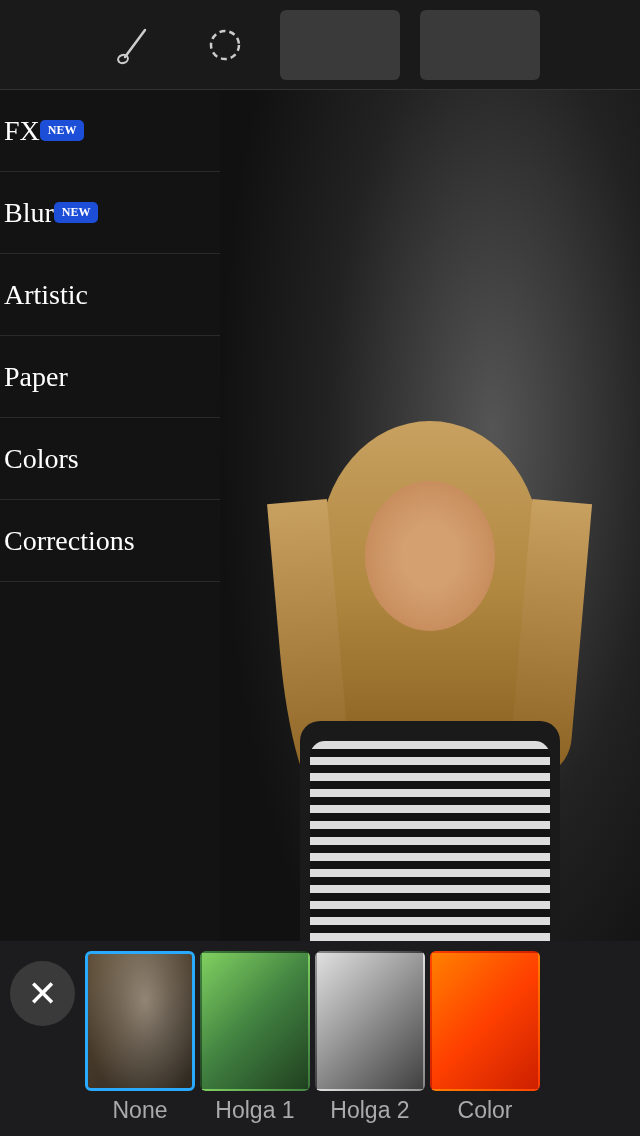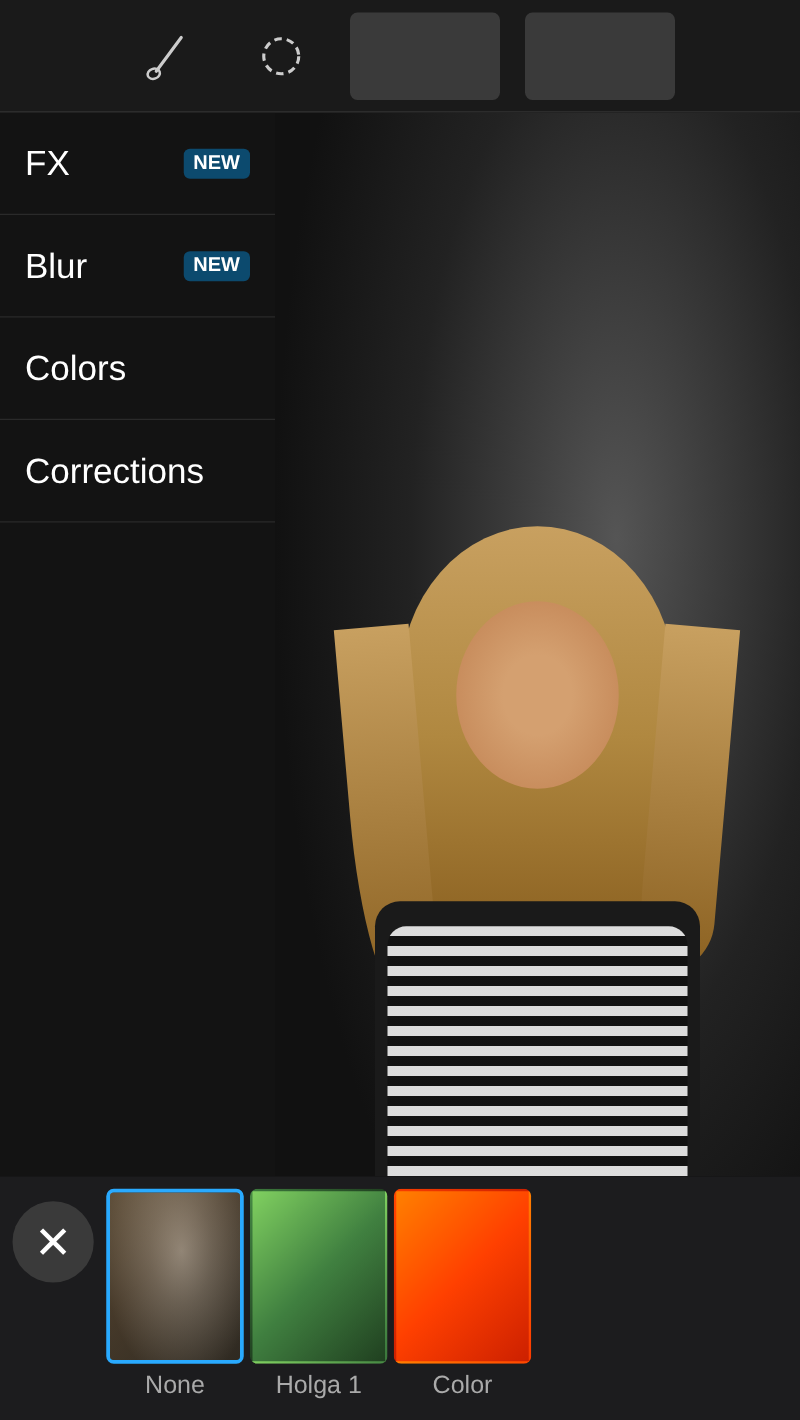--- a/index.html
+++ b/index.html
@@ -59,39 +59,40 @@
     
     .sidebar {
       width: 220px;
       height: 100%;
       background: rgba(20,20,20,0.97);
       display: flex;
       flex-direction: column;
       z-index: 10;
     }
     .sidebar-item {
-      padding: 0 20px;
+      padding: 0 4px;
       height: 82px;
       display: flex;
       align-items: center;
-      justify-content: space-between;
+      justify-content: flex-start;
       border-bottom: 1px solid #2a2a2a;
       cursor: pointer;
       font-size: 28px;
       color: #fff;
       font-weight: 300;
+      font-family: Liberation Serif, serif;
     }
     .sidebar-item.selected {
       border: 2.5px solid #29aaff;
       background: rgba(41,170,255,0.08);
     }
     .new-badge {
-      background: #0c4a6e;
+      background: #1d4ed8;
       color: #fff;
-      font-size: 16px;
+      font-size: 12px;
       font-weight: bold;
       padding: 3px 8px;
       border-radius: 5px;
     }
 
     
     .photo-area {
       flex: 1;
       position: relative;
       display: flex;
@@ -216,21 +217,21 @@
       border: 2px solid transparent;
     }
     .film-thumb.selected-thumb {
       border: 3px solid #29aaff;
     }
     .film-thumb-inner {
       width: 100%;
       height: 100%;
     }
     .film-label {
-      font-size: 20px;
+      font-size: 23px;
       color: #aaa;
       text-align: center;
       white-space: nowrap;
     }
 
     
     .thumb-none {
       background: linear-gradient(135deg, #8a6a40 0%, #5a4020 40%, #2a2010 100%);
     }
     .thumb-none::after {
@@ -295,20 +296,26 @@
 <div class="main-area">
 
   <div class="sidebar" id="sidebar-container">
       <div class="sidebar-item">
         <span>FX</span>
         <span class="new-badge">NEW</span>
       </div>
       <div class="sidebar-item">
         <span>Blur</span>
         <span class="new-badge">NEW</span>
+      </div>
+      <div class="sidebar-item">
+        <span>Artistic</span>
+      </div>
+      <div class="sidebar-item">
+        <span>Paper</span>
       </div>
       <div class="sidebar-item">
         <span>Colors</span>
       </div>
       <div class="sidebar-item">
         <span>Corrections</span>
       </div>
     </div>
 
   <div class="photo-area">
@@ -339,18 +346,24 @@
       </div>
       <span class="film-label">None</span>
     </div>
     <div class="film-item">
       <div class="film-thumb thumb-holga1">
         <div class="film-thumb-inner"></div>
       </div>
       <span class="film-label">Holga 1</span>
     </div>
     <div class="film-item">
+      <div class="film-thumb thumb-holga2">
+        <div class="film-thumb-inner"></div>
+      </div>
+      <span class="film-label">Holga 2</span>
+    </div>
+    <div class="film-item">
       <div class="film-thumb thumb-color">
         <div class="film-thumb-inner"></div>
       </div>
       <span class="film-label">Color</span>
     </div>
   </div>
 
 </body></html>

